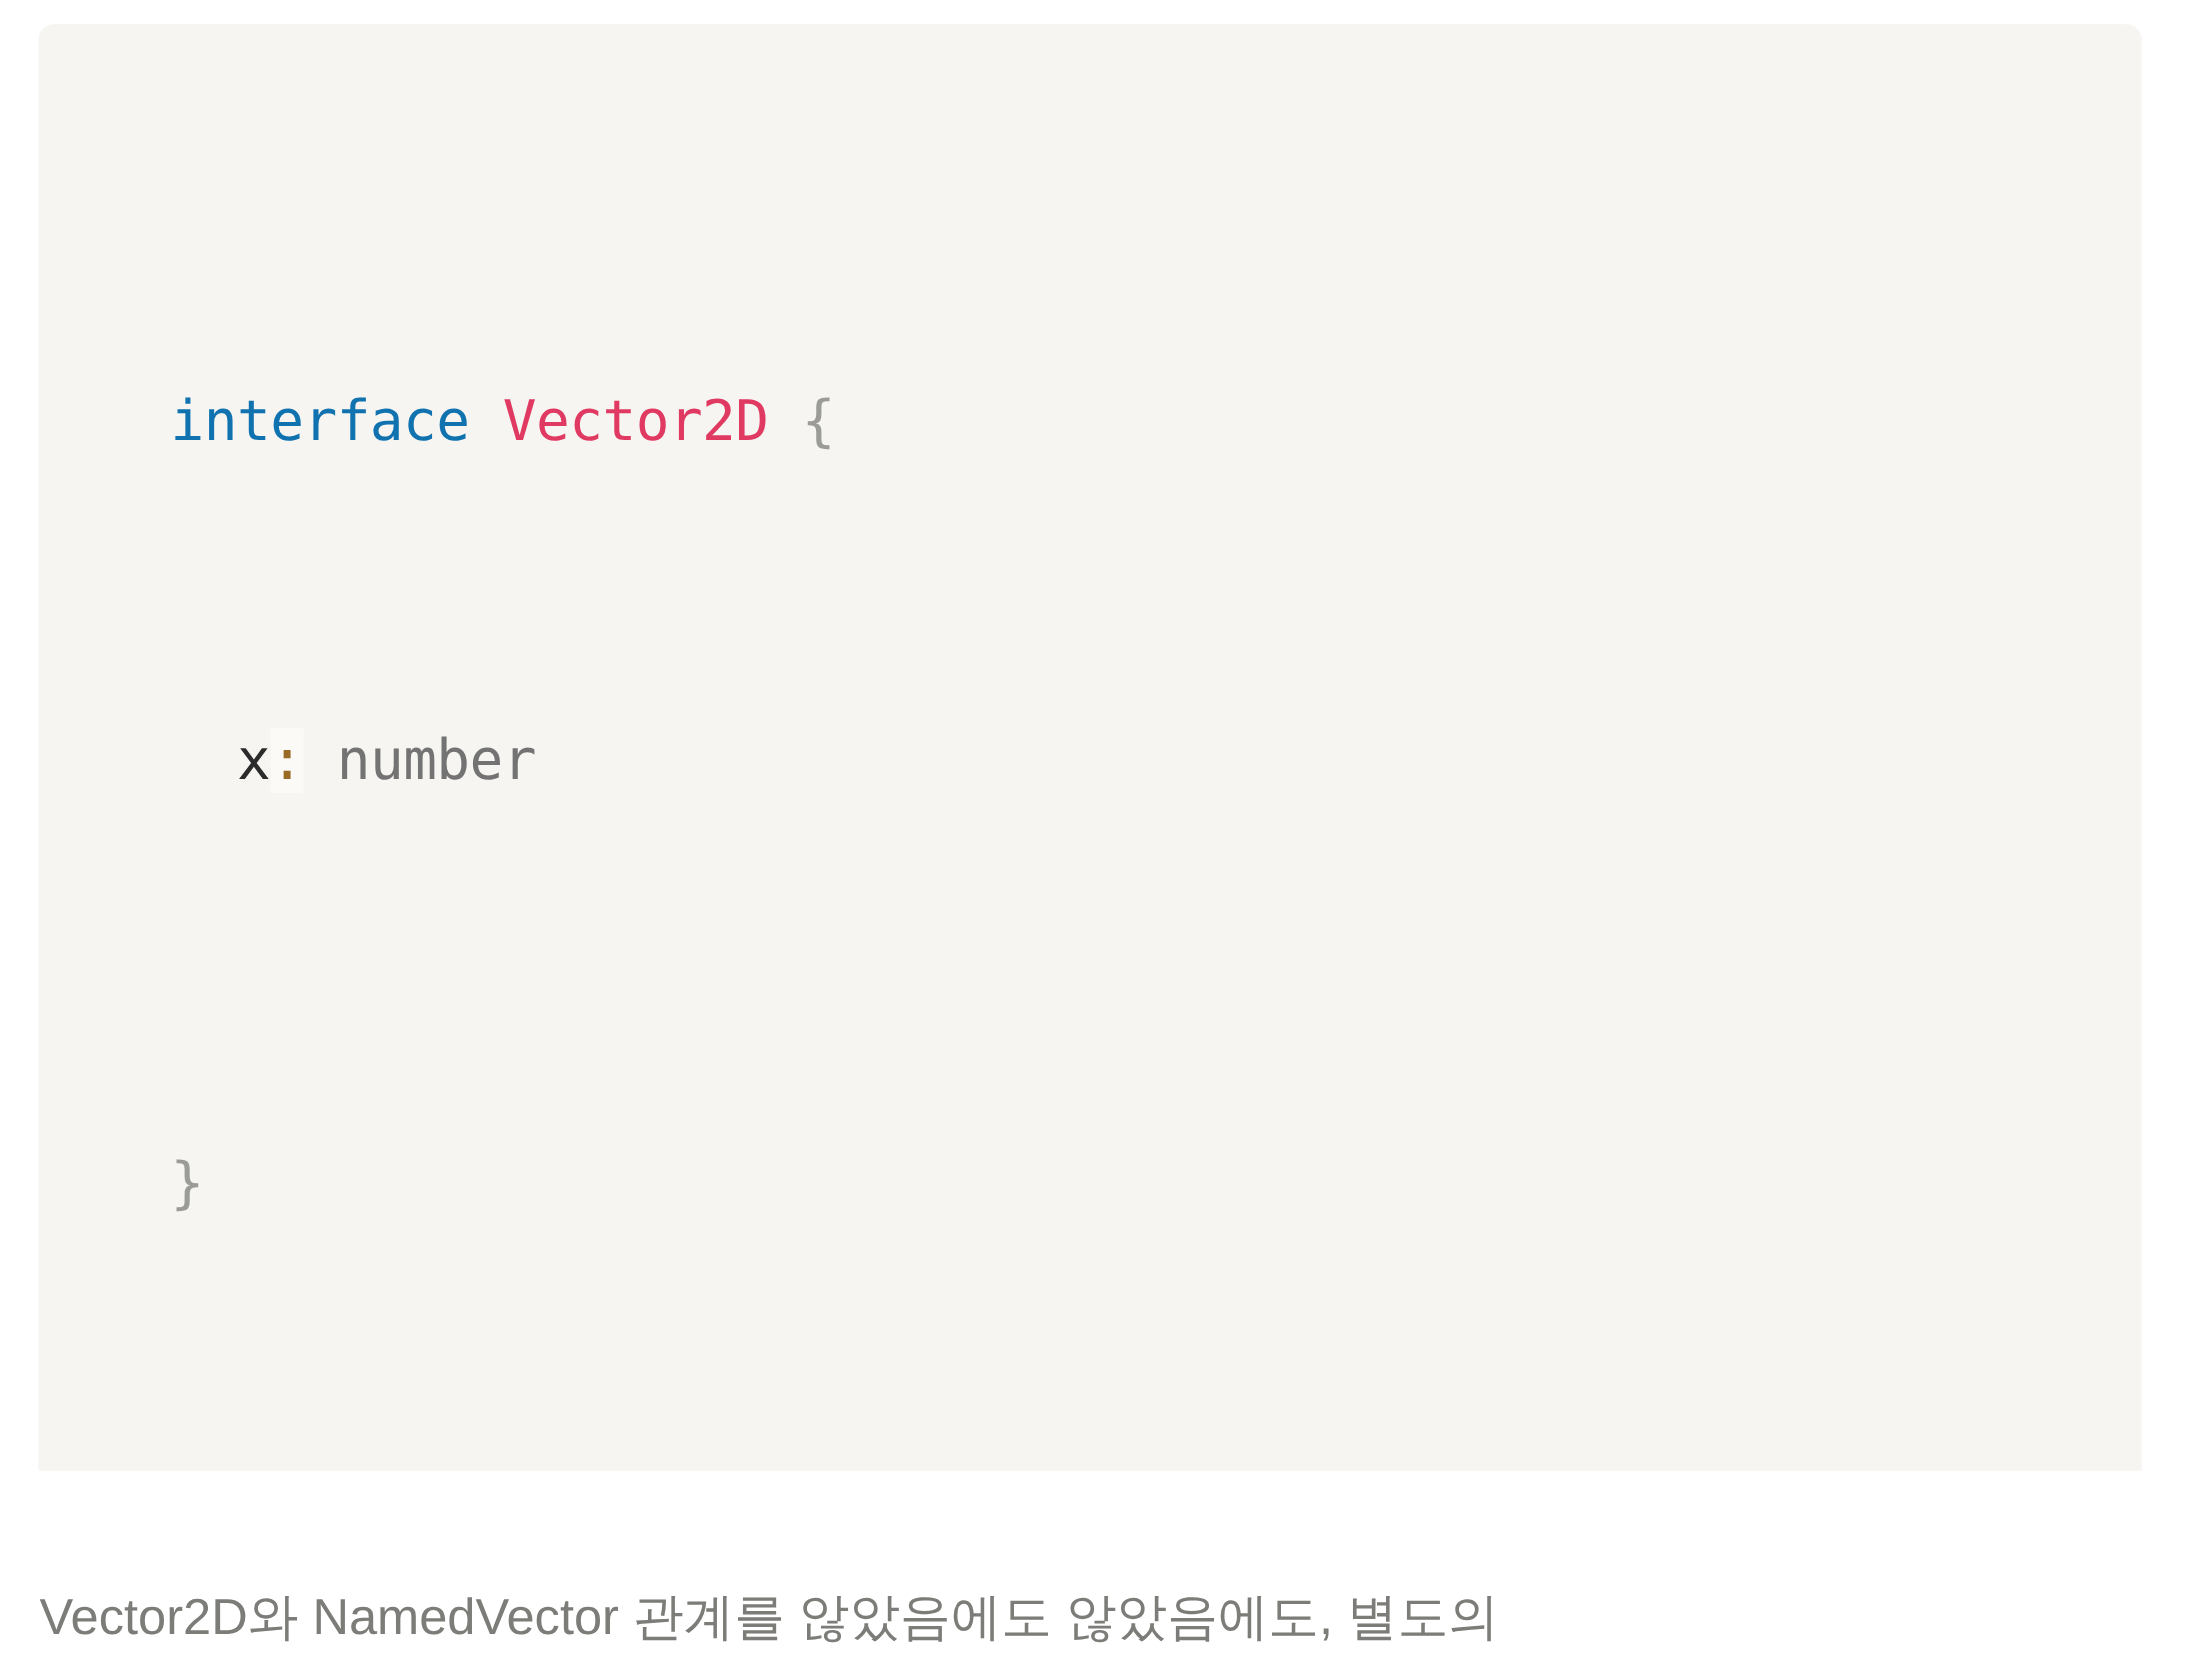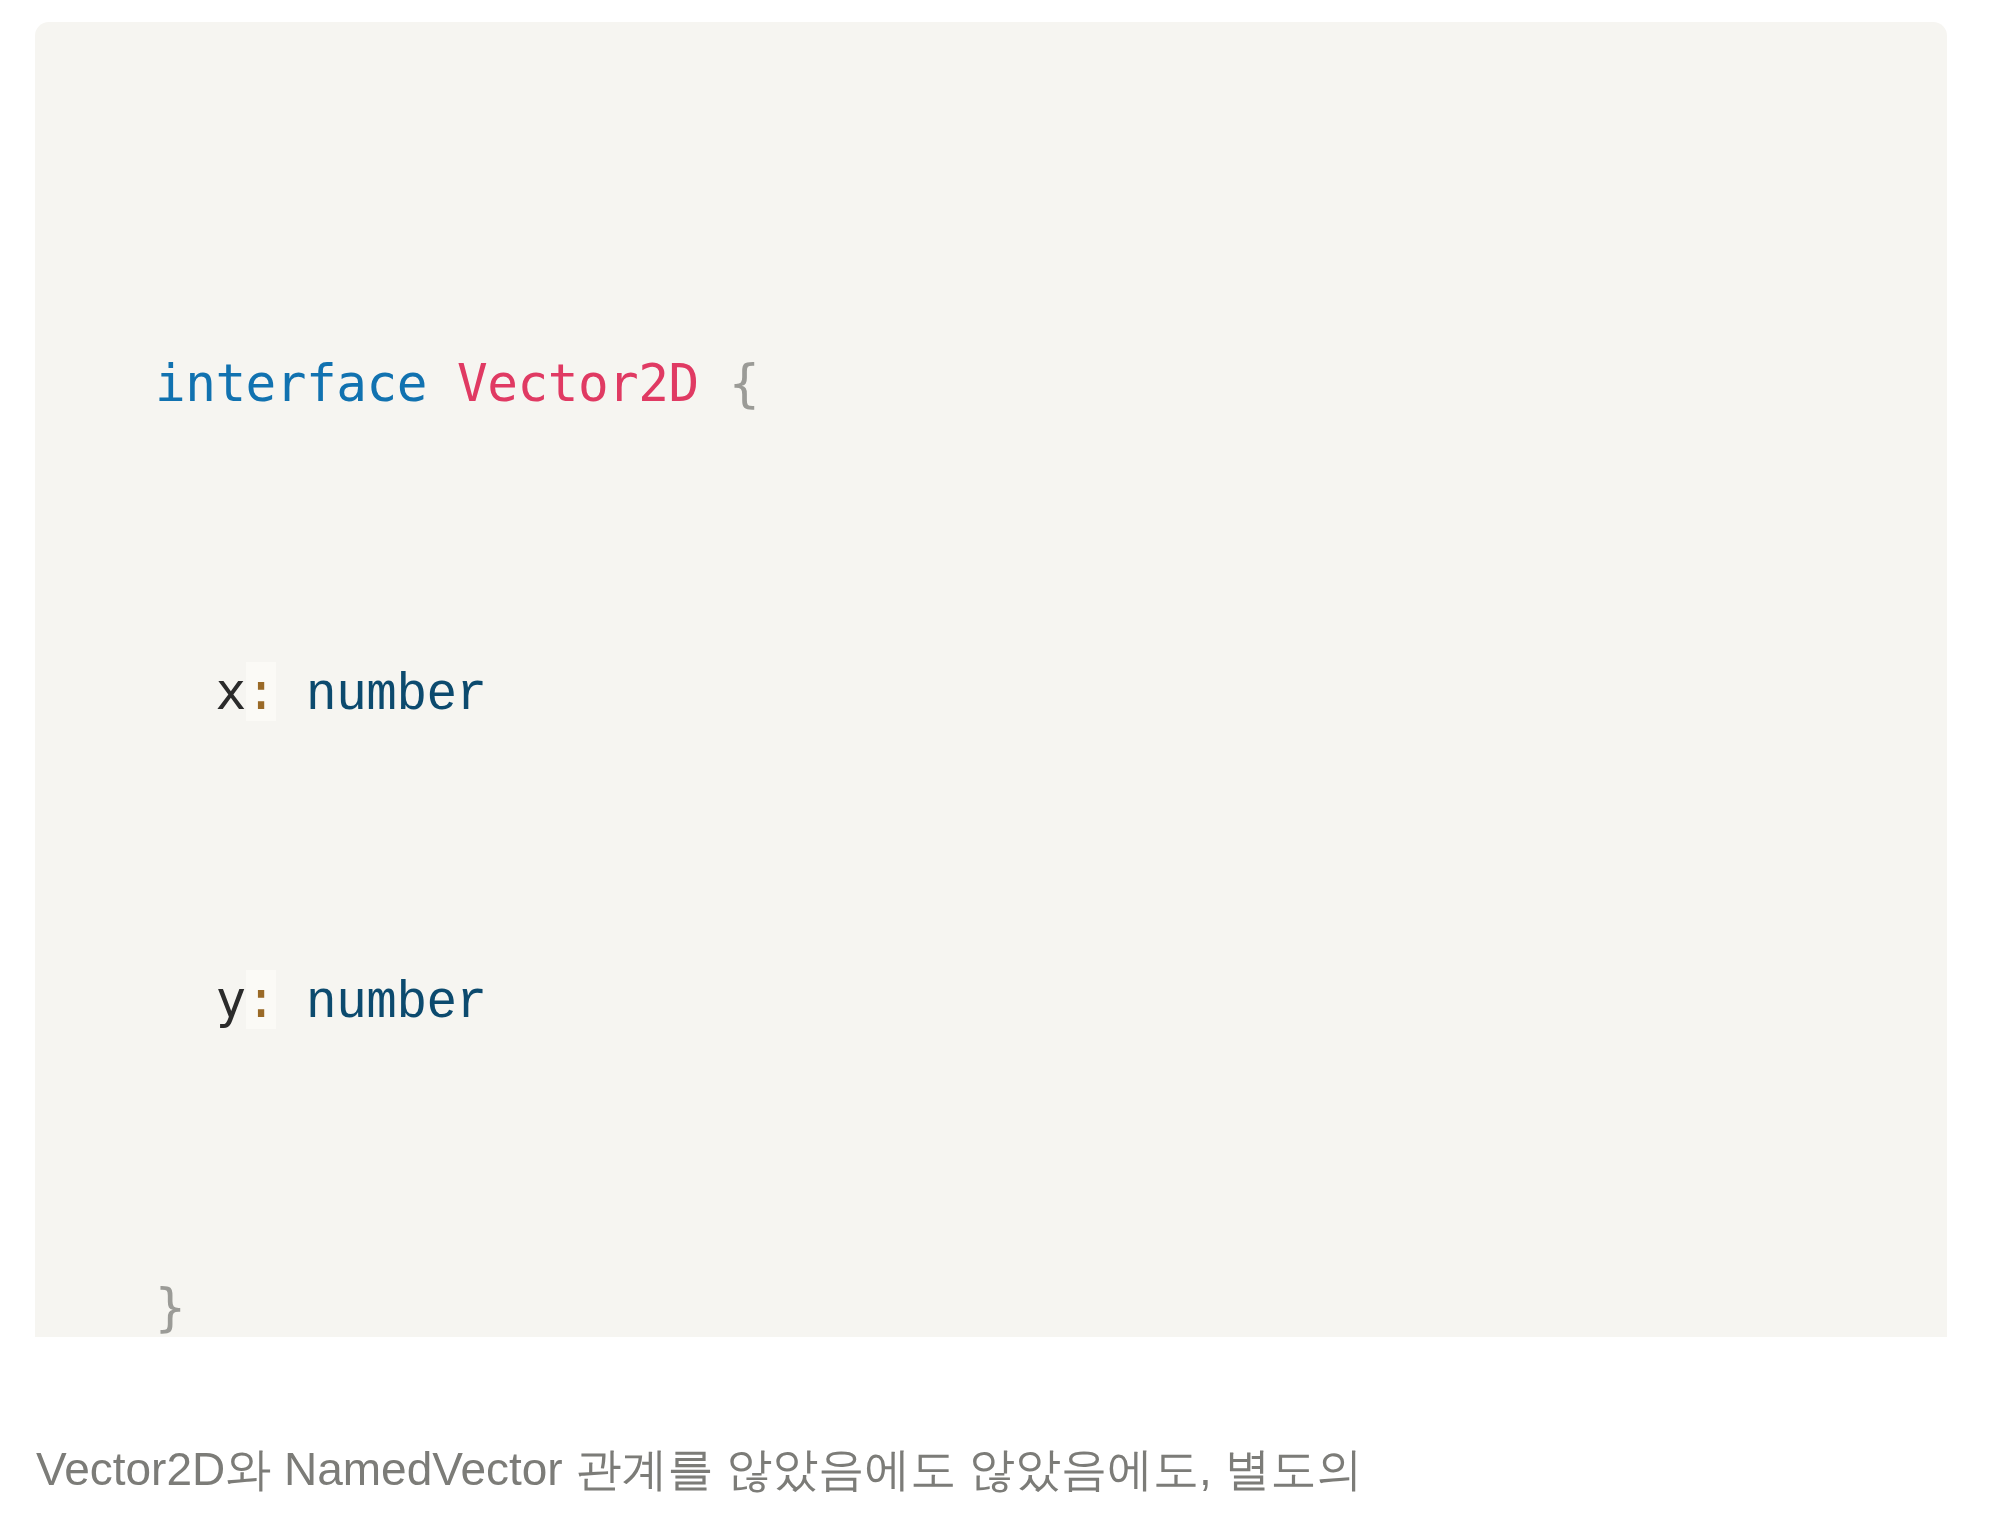--- a/index.html
+++ b/index.html
@@ -40,21 +40,21 @@
     font-size: 51px;
     line-height: 77px;
     white-space: pre;
     letter-spacing: -0.5px;
   }
   .line { height: 77px; }
 
   
   .t-keyword     { color: #1172b0; }
   .t-type-decl   { color: #e03a63; }
-  .t-builtin     { color: #0c4a6e; font-family: Liberation Mono, monospace; }
+  .t-builtin     { color: #737373; }
   .t-ident       { color: #2b2b2b; }
   .t-brace       { color: #9b9b97; }
   .t-punct {
     color: #9a6a27;
     background: #fbfaf6;
   }
 
   
   .caption {
     position: absolute;
@@ -74,21 +74,20 @@
 
 <div class="page">
 
   <div class="code-block">
     <div class="code-inner">
 
       <div class="line"><span class="t-keyword">interface</span> <span class="t-type-decl">Vector2D</span> <span class="t-brace">{</span></div>
 
       <div class="line">  <span class="t-ident">x</span><span class="t-punct">:</span> <span class="t-builtin">number</span></div>
 
-      <div class="line">  <span class="t-ident">y</span><span class="t-punct">:</span> <span class="t-builtin">number</span></div>
 
       <div class="line"><span class="t-brace">}</span></div>
 
       
 
       
 
       
 
       

